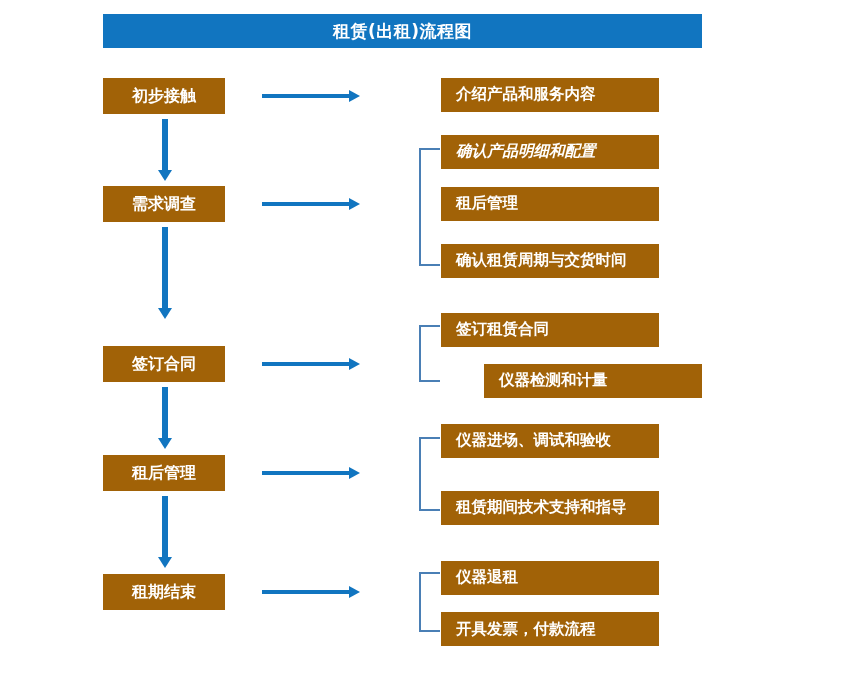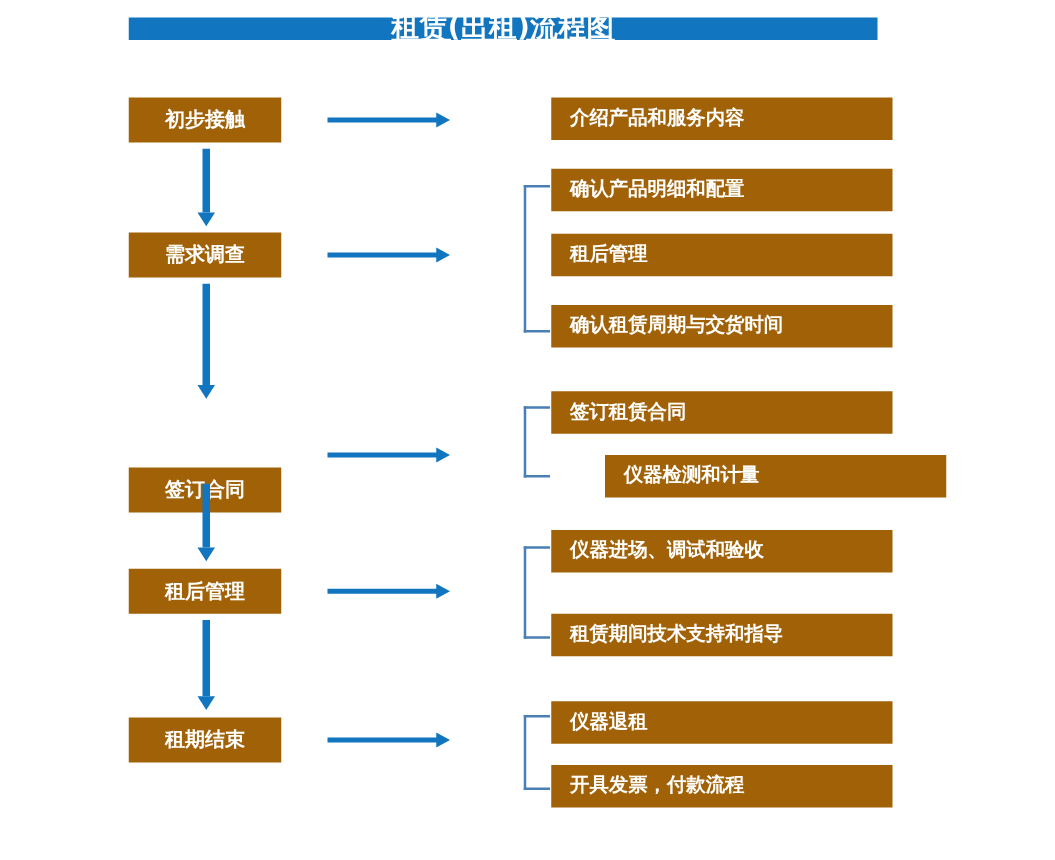--- a/index.html
+++ b/index.html
@@ -22,31 +22,30 @@
     width: 844px;
     height: 688px;
   }
 
   
   .title-bar {
     position: absolute;
     left: 103px;
     top: 14px;
     width: 599px;
-    height: 18px;
+    height: 34px;
     background: #1175c0;
     color: #ffffff;
     display: flex;
     align-items: center;
     justify-content: center;
-    font-size: 22px;
+    font-size: 17px;
     font-weight: bold;
     letter-spacing: 0.5px;
     line-height: 1;
-    text-decoration: underline;
   }
 
   
   .box {
     position: absolute;
     background: #a16207;
     color: #ffffff;
     display: flex;
     align-items: center;
     font-weight: bold;
@@ -57,21 +56,21 @@
   .box.left {
     left: 103px;
     width: 122px;
     height: 36px;
     justify-content: center;
     font-size: 16px;
   }
 
   .box.right {
     left: 441px;
-    width: 273px;
+    width: 218px;
     height: 34px;
     justify-content: flex-start;
     padding-left: 15px;
     font-size: 15.5px;
   }
 
   
   .h-arrow {
     position: absolute;
     left: 262px;
@@ -136,21 +135,21 @@
 <body>
 
 <div id="canvas">
 
   <div class="title-bar">租赁(出租)流程图</div>
 
   <div class="box left" style="top:78px;">初步接触</div>
 
   <div class="box left" style="top:186px;">需求调查</div>
 
-  <div class="box left" style="top:346px;margin-top:28px;">签订合同</div>
+  <div class="box left" style="top:346px;">签订合同</div>
 
   <div class="box left" style="top:455px;">租后管理</div>
 
   <div class="box left" style="top:574px;">租期结束</div>
 
   <div class="v-arrow" style="top:119px; height:62px;">
     <div class="shaft" style="height:51px;"></div>
     <div class="head"></div>
   </div>
 
@@ -197,21 +196,21 @@
   <div class="bracket" style="top:148px; height:118px;"></div>
 
   <div class="bracket" style="top:325px; height:57px;"></div>
 
   <div class="bracket" style="top:437px; height:74px;"></div>
 
   <div class="bracket" style="top:572px; height:60px;"></div>
 
   <div class="box right" style="top:78px;">介绍产品和服务内容</div>
 
-  <div class="box right" style="top:135px;">确认产品明细和配置</div>
+  <div class="box right" style="top:135px;font-style:italic;">确认产品明细和配置</div>
 
   <div class="box right" style="top:187px;">租后管理</div>
 
   <div class="box right" style="top:244px;">确认租赁周期与交货时间</div>
 
   <div class="box right" style="top:313px;">签订租赁合同</div>
 
   <div class="box right" style="top:364px;margin-left:43px;">仪器检测和计量</div>
 
   <div class="box right" style="top:424px;">仪器进场、调试和验收</div>

